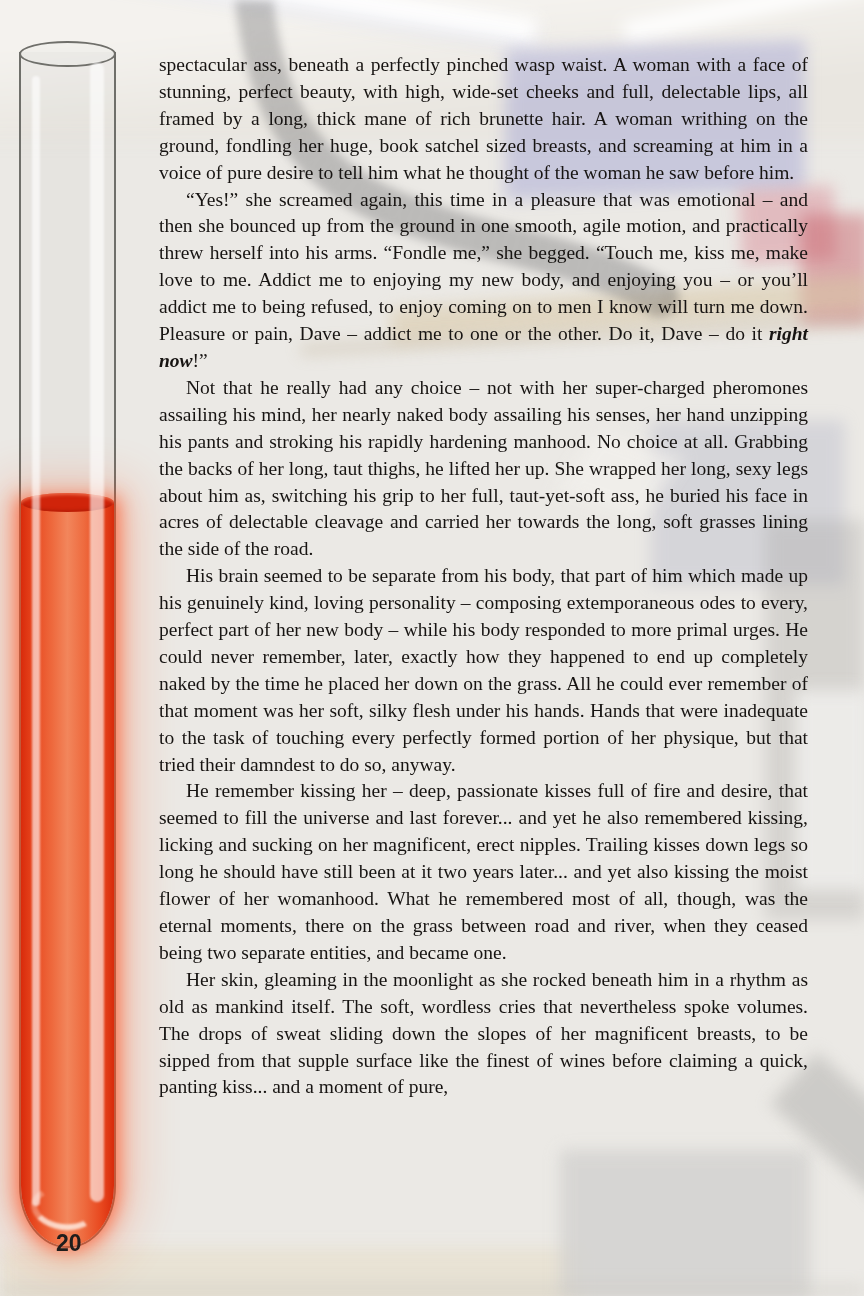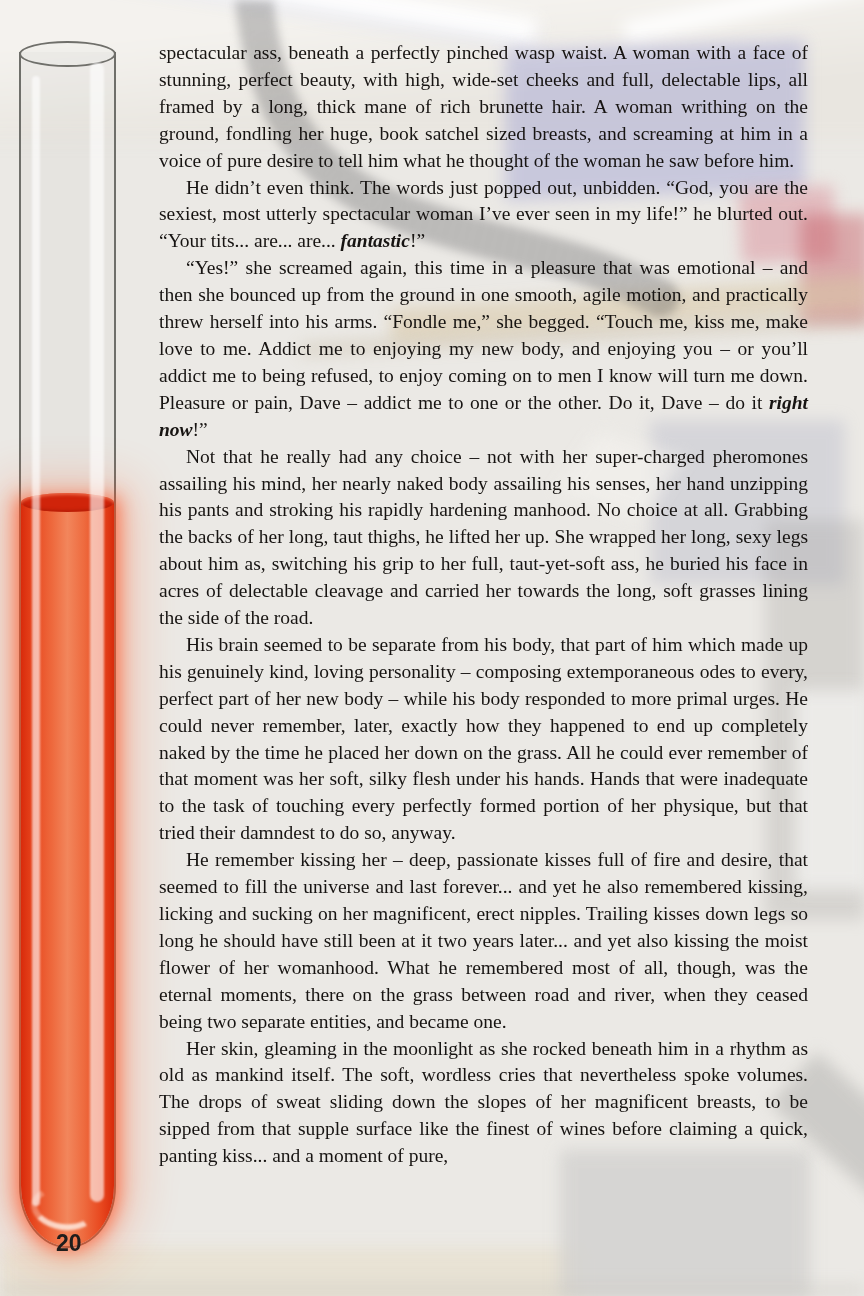--- a/index.html
+++ b/index.html
@@ -26,21 +26,21 @@
   .bg-cabinet{left:765px;top:520px;width:100px;height:400px;background:#a5a3a0;opacity:.3;}
   .bg-whitebox{left:795px;top:690px;width:75px;height:200px;background:#f2f1ef;opacity:.8;}
   .bg-funnel{left:575px;top:440px;width:90px;height:70px;background:#f3f1ed;opacity:.7;transform:rotate(18deg) skewX(-16deg);}
   .bg-bottomleft{left:0px;top:1248px;width:580px;height:60px;background:#e8e1d0;opacity:.8;}
   .bg-bottommid{left:560px;top:1150px;width:250px;height:150px;background:#d2d1cf;opacity:.8;}
   .bg-bottomdiag{left:760px;top:1130px;width:260px;height:70px;background:#b9b8b5;opacity:.6;transform:rotate(42deg);}
   .bg-bottomline{left:0px;top:1286px;width:864px;height:8px;background:#c9c6bf;opacity:.6;}
   .bg-hose{position:absolute;left:0;top:0;filter:blur(5px);}
   
   .text-col{
-    position:absolute;left:159px;top:40px;width:649px;
+    position:absolute;left:159px;top:52px;width:649px;
     font-size:19.5px;line-height:26.9px;color:#171412;
     text-align:justify;
   }
   .text-col p{margin:0;text-indent:27px;}
   .text-col p.no-indent{text-indent:0;}
   .bold-italic{font-weight:bold;font-style:italic;}
   
   .tube{position:absolute;left:19px;top:52px;width:93px;height:1194px;
     border-left:2px solid var(--glass);border-right:2px solid var(--glass);border-bottom:2px solid var(--glass);
     border-radius:0 0 48px 48px / 0 0 62px 62px;
@@ -99,19 +99,18 @@
     <div class="liquid-arc"></div>
   </div>
   <div class="streak streak-l"></div>
   <div class="streak streak-r"></div>
 </div>
 
 <div class="page-num">20</div>
 
 <div class="text-col">
     <p class="no-indent"><span>spectacular ass, beneath a perfectly pinched wasp waist. A woman with a face of stunning, perfect beauty, with high, wide-set cheeks and full, delectable lips, all framed by a long, thick mane of rich brunette hair. A woman writhing on the ground, fondling her huge, book satchel sized breasts, and screaming at him in a voice of pure desire to tell him what he thought of the woman he saw before him.</span></p>
-    <p><span>He didn’t even think. The words just popped out, unbidden. “God, you are the sexiest, most utterly spectacular woman I’ve ever seen in my life!” he blurted out. “Your tits... are... are... </span><span class="bold-italic">fantastic</span><span>!”</span></p>
     <p><span>“Yes!” she screamed again, this time in a pleasure that was emotional – and then she bounced up from the ground in one smooth, agile motion, and practically threw herself into his arms. “Fondle me,” she begged. “Touch me, kiss me, make love to me. Addict me to enjoying my new body, and enjoying you – or you’ll addict me to being refused, to enjoy coming on to men I know will turn me down. Pleasure or pain, Dave – addict me to one or the other. Do it, Dave – do it </span><span class="bold-italic">right now</span><span>!”</span></p>
     <p><span>Not that he really had any choice – not with her super-charged pheromones assailing his mind, her nearly naked body assailing his senses, her hand unzipping his pants and stroking his rapidly hardening manhood. No choice at all. Grabbing the backs of her long, taut thighs, he lifted her up. She wrapped her long, sexy legs about him as, switching his grip to her full, taut-yet-soft ass, he buried his face in acres of delectable cleavage and carried her towards the long, soft grasses lining the side of the road.</span></p>
     <p><span>His brain seemed to be separate from his body, that part of him which made up his genuinely kind, loving personality – composing extemporaneous odes to every, perfect part of her new body – while his body responded to more primal urges. He could never remember, later, exactly how they happened to end up completely naked by the time he placed her down on the grass. All he could ever remember of that moment was her soft, silky flesh under his hands. Hands that were inadequate to the task of touching every perfectly formed portion of her physique, but that tried their damndest to do so, anyway.</span></p>
     <p><span>He remember kissing her – deep, passionate kisses full of fire and desire, that seemed to fill the universe and last forever... and yet he also remembered kissing, licking and sucking on her magnificent, erect nipples. Trailing kisses down legs so long he should have still been at it two years later... and yet also kissing the moist flower of her womanhood. What he remembered most of all, though, was the eternal moments, there on the grass between road and river, when they ceased being two separate entities, and became one.</span></p>
     <p><span>Her skin, gleaming in the moonlight as she rocked beneath him in a rhythm as old as mankind itself. The soft, wordless cries that nevertheless spoke volumes. The drops of sweat sliding down the slopes of her magnificent breasts, to be sipped from that supple surface like the finest of wines before claiming a quick, panting kiss... and a moment of pure,</span></p>
   </div>
 
 </body></html>

